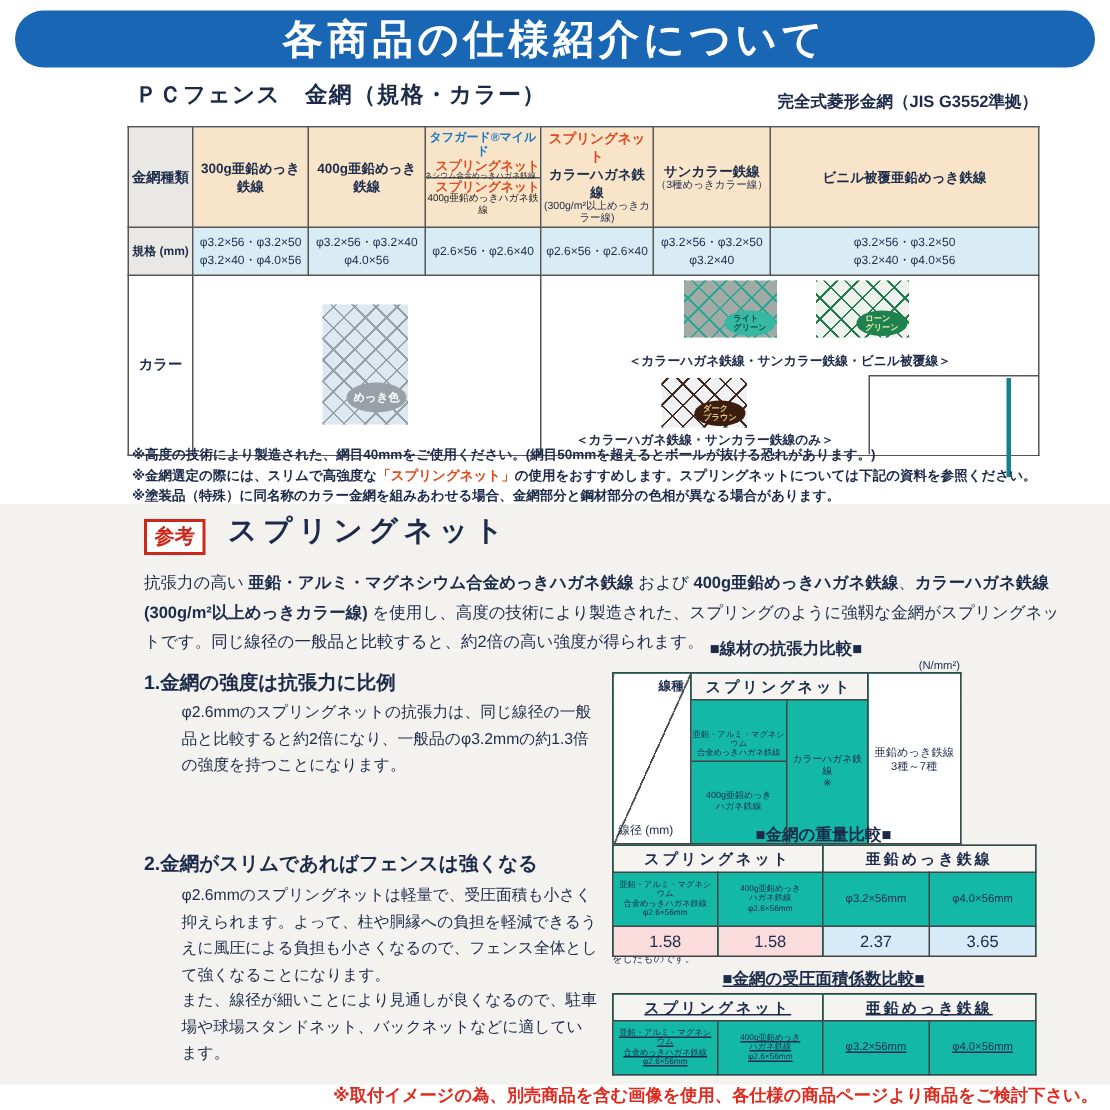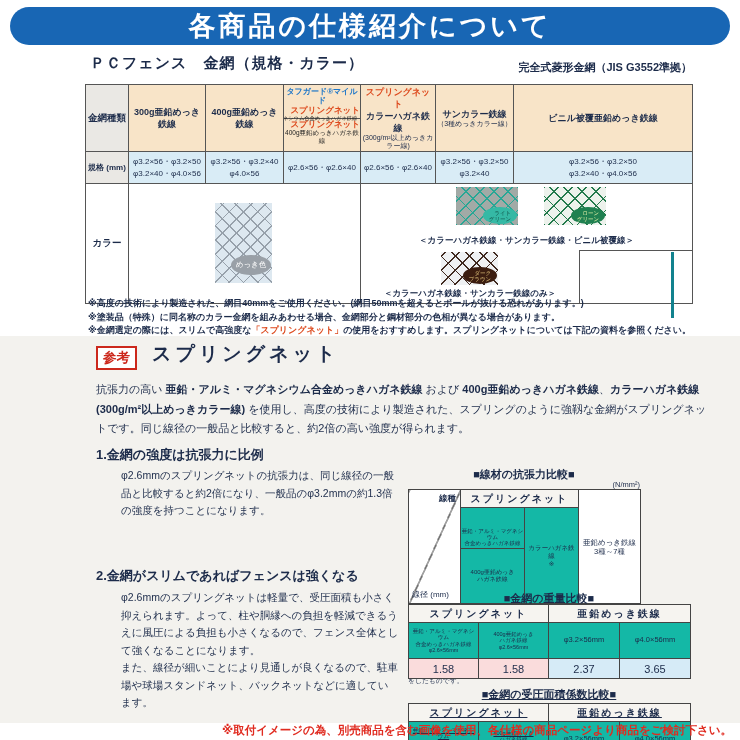--- a/index.html
+++ b/index.html
@@ -46,22 +46,22 @@
   .crow td{background:#fff;}
   .color-content{position:relative;padding:0;}
 
   
   .mesh{position:absolute;background-color:var(--mesh-bg,#eee);
     background-image:
       repeating-linear-gradient(45deg,var(--mesh-wire,#888) 0 1.2px,transparent 1.2px 10px),
       repeating-linear-gradient(-45deg,var(--mesh-wire,#888) 0 1.2px,transparent 1.2px 10px);
   }
   .mesh-label{position:absolute;right:1px;bottom:1px;width:34px;height:17px;border-radius:50%;
-    display:flex;align-items:center;justify-content:center;text-align:right;
-    font-size:5.5px;line-height:6px;font-weight:normal;white-space:pre-line;}
+    display:flex;align-items:center;justify-content:center;text-align:left;
+    font-size:5.5px;line-height:6px;font-weight:bold;white-space:pre-line;}
   .mesh-label-big{width:40px;height:20px;font-size:7.5px;line-height:8px;bottom:8px;}
   .box-top{position:absolute;left:231px;top:0;right:0;height:66px;border-left:1px solid #555;border-bottom:1px solid #555;background:#fff;}
   .box-bottom{position:absolute;left:231px;top:66px;width:218px;height:53px;border-left:1px solid #555;border-right:1px solid #555;background:#fff;}
   .cap{position:absolute;left:0;right:0;bottom:3px;text-align:center;font-size:8.5px;font-weight:bold;}
   .teal-line{left:671px;top:252px;width:3px;height:66px;background:#12828e;}
 
   
   .notes{left:88px;top:297px;font-size:9px;line-height:13.5px;font-weight:bold;}
   .notes .em{color:var(--red_accent,#dd4a1e);}
 
@@ -74,21 +74,21 @@
   .ref-intro{left:96px;top:380px;width:614px;font-size:11px;line-height:19.5px;}
   .b{font-weight:bold;}
 
   .p1-head{left:96px;top:446px;font-size:13px;font-weight:bold;}
   .p1-body{left:121px;top:467px;width:274px;font-size:10.5px;line-height:17.5px;}
   .p2-head{left:96px;top:567px;font-size:13px;font-weight:bold;}
   .p2-body{left:121px;top:589px;width:278px;font-size:10.5px;line-height:17.5px;white-space:pre-line;}
 
   
   .tbl-wrap{position:absolute;}
-  .tbl-title{text-align:center;font-size:11px;font-weight:bold;line-height:12px;margin-top:41px;}
+  .tbl-title{text-align:center;font-size:11px;font-weight:bold;line-height:12px;}
   .tbl-unit{text-align:right;font-size:7.5px;line-height:9px;height:9px;}
   .dtable{width:100%;background:#14b8a6;}
   .dtable td{border:1px solid #444;text-align:center;vertical-align:middle;white-space:pre-line;overflow:hidden;}
   .t-tensile{left:408px;top:427px;width:232px;}
   .t-weight{left:408px;top:551px;width:282px;}
   .t-press{left:408px;top:647px;width:282px;text-decoration:underline;}
   .gh{font-size:10px;font-weight:bold;letter-spacing:2px;background:#f6f4f0;}
   .zh{font-size:7.5px;line-height:9px;background:#fff;}
   .diag{position:relative;padding:0;background:#fff;
     background-image:linear-gradient(to bottom right,transparent 49.4%,#444 49.4%,#444 50.6%,transparent 50.6%);}
@@ -200,22 +200,22 @@
       </div>
     </td>
   </tr>
 </tbody>
   </table>
 
 <div class="abs teal-line"></div>
 
 <div class="abs notes">
   <div>※高度の技術により製造された、網目40mmをご使用ください。(網目50mmを超えるとボールが抜ける恐れがあります。)</div>
+  <div><span>※金網選定の際には、スリムで高強度な</span><span class="em">「スプリングネット」</span><span>の使用をおすすめします。スプリングネットについては下記の資料を参照ください。</span></div>
   <div>※塗装品（特殊）に同名称のカラー金網を組みあわせる場合、金網部分と鋼材部分の色相が異なる場合があります。</div>
-  <div><span>※金網選定の際には、スリムで高強度な</span><span class="em">「スプリングネット」</span><span>の使用をおすすめします。スプリングネットについては下記の資料を参照ください。</span></div>
 </div>
 
 <div class="abs panel"></div>
 
 <div class="abs ref-badge">参考</div>
 <div class="abs ref-title">スプリングネット</div>
 
 <div class="abs ref-intro">
   <span>抗張力の高い </span><span class="b">亜鉛・アルミ・マグネシウム合金めっきハガネ鉄線</span><span> および </span><span class="b">400g亜鉛めっきハガネ鉄線</span><span>、</span><span class="b">カラーハガネ鉄線(300g/m²以上めっきカラー線)</span><span> を使用し、高度の技術により製造された、スプリングのように強靱な金網がスプリングネットです。同じ線径の一般品と比較すると、約2倍の高い強度が得られます。</span>
 </div>

